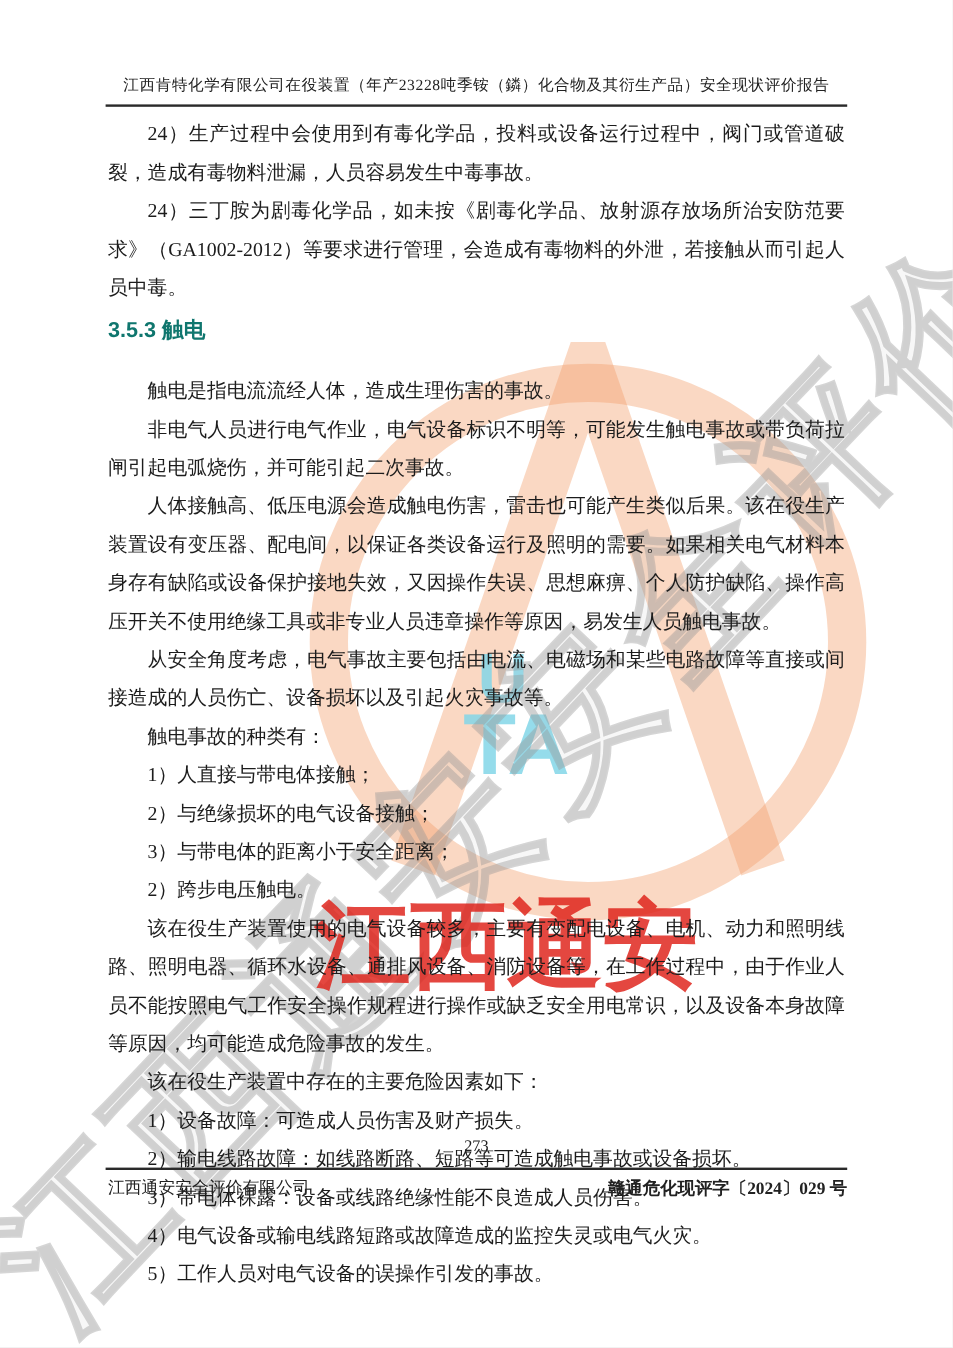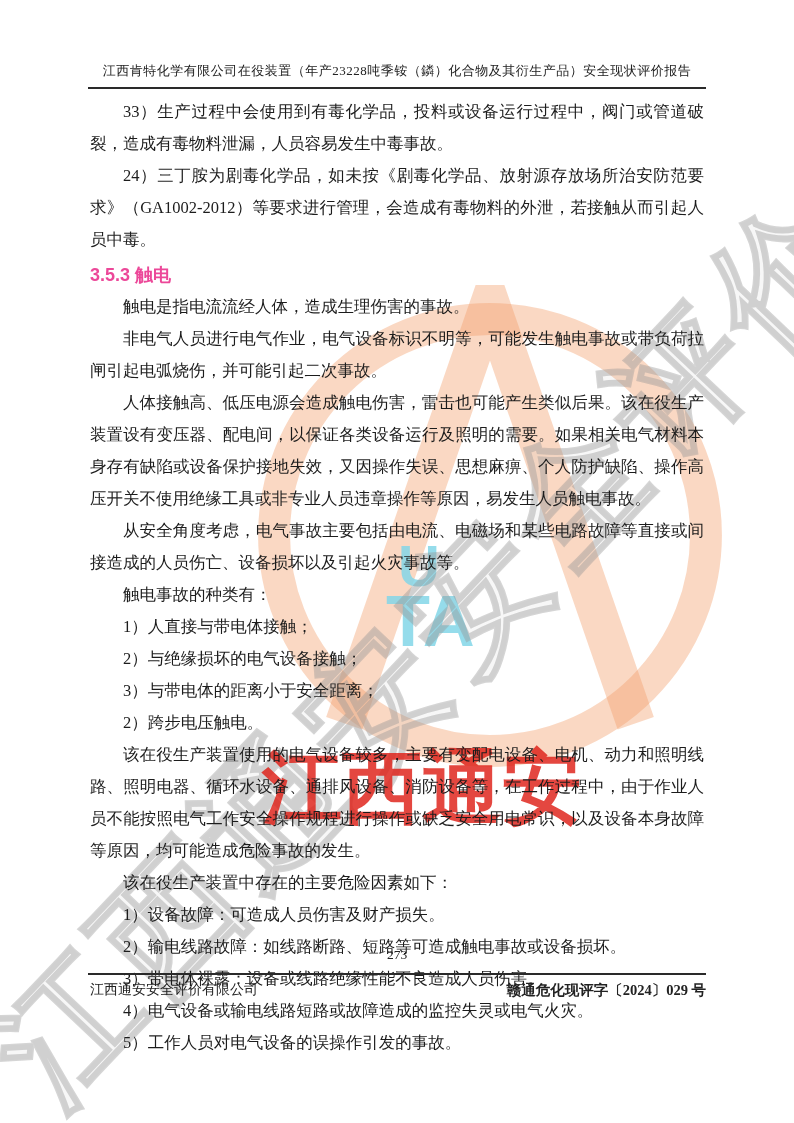--- a/index.html
+++ b/index.html
@@ -56,23 +56,23 @@
     font-size:13px;font-weight:normal;letter-spacing:0.5px;color:#222;
   }
   .doc-body{
     position:absolute;top:96px;left:90px;right:90px;
     z-index:5;
     font-size:16.5px;line-height:32px;
     text-align:justify;
   }
   .doc-body p{margin:0;text-indent:2em;}
   .doc-body h3{
-    margin:4px 0 1px 0;
+    margin:4px 0 20px 0;
     font-family:"Liberation Sans","DejaVu Sans",sans-serif;
-    font-size:18px;font-weight:bold;color:#ec4899;
+    font-size:18px;font-weight:bold;color:#0f766e;
     text-indent:0;line-height:30px;
   }
   .doc-footer{position:absolute;left:0;right:0;bottom:0;height:90px;z-index:5;}
   .page-num{
     position:absolute;top:-86px;left:0;right:0;
     text-align:center;font-size:13.5px;color:#222;
   }
   .footer-rule{
     position:absolute;top:-60px;left:88px;right:88px;
     border-top:2px solid #2a2a2a;height:0;
@@ -100,21 +100,21 @@
     </div>
     <div class="diag-wm">江西通安安全评价有限公司</div>
     <div class="stamp-wm">江西通安</div>
   </div>
 
   <header class="doc-header">
     <div class="title">江西肯特化学有限公司在役装置（年产23228吨季铵（鏻）化合物及其衍生产品）安全现状评价报告</div>
   </header>
 
   <main class="doc-body">
-    <p>33）生产过程中会使用到有毒化学品，投料或设备运行过程中，阀门或管道破裂，造成有毒物料泄漏，人员容易发生中毒事故。</p>
+    <p>24）生产过程中会使用到有毒化学品，投料或设备运行过程中，阀门或管道破裂，造成有毒物料泄漏，人员容易发生中毒事故。</p>
     <p>24）三丁胺为剧毒化学品，如未按《剧毒化学品、放射源存放场所治安防范要求》（GA1002-2012）等要求进行管理，会造成有毒物料的外泄，若接触从而引起人员中毒。</p>
     <h3>3.5.3 触电</h3>
     <p>触电是指电流流经人体，造成生理伤害的事故。</p>
     <p>非电气人员进行电气作业，电气设备标识不明等，可能发生触电事故或带负荷拉闸引起电弧烧伤，并可能引起二次事故。</p>
     <p>人体接触高、低压电源会造成触电伤害，雷击也可能产生类似后果。该在役生产装置设有变压器、配电间，以保证各类设备运行及照明的需要。如果相关电气材料本身存有缺陷或设备保护接地失效，又因操作失误、思想麻痹、个人防护缺陷、操作高压开关不使用绝缘工具或非专业人员违章操作等原因，易发生人员触电事故。</p>
     <p>从安全角度考虑，电气事故主要包括由电流、电磁场和某些电路故障等直接或间接造成的人员伤亡、设备损坏以及引起火灾事故等。</p>
     <p>触电事故的种类有：</p>
     <p>1）人直接与带电体接触；</p>
     <p>2）与绝缘损坏的电气设备接触；</p>
     <p>3）与带电体的距离小于安全距离；</p>

